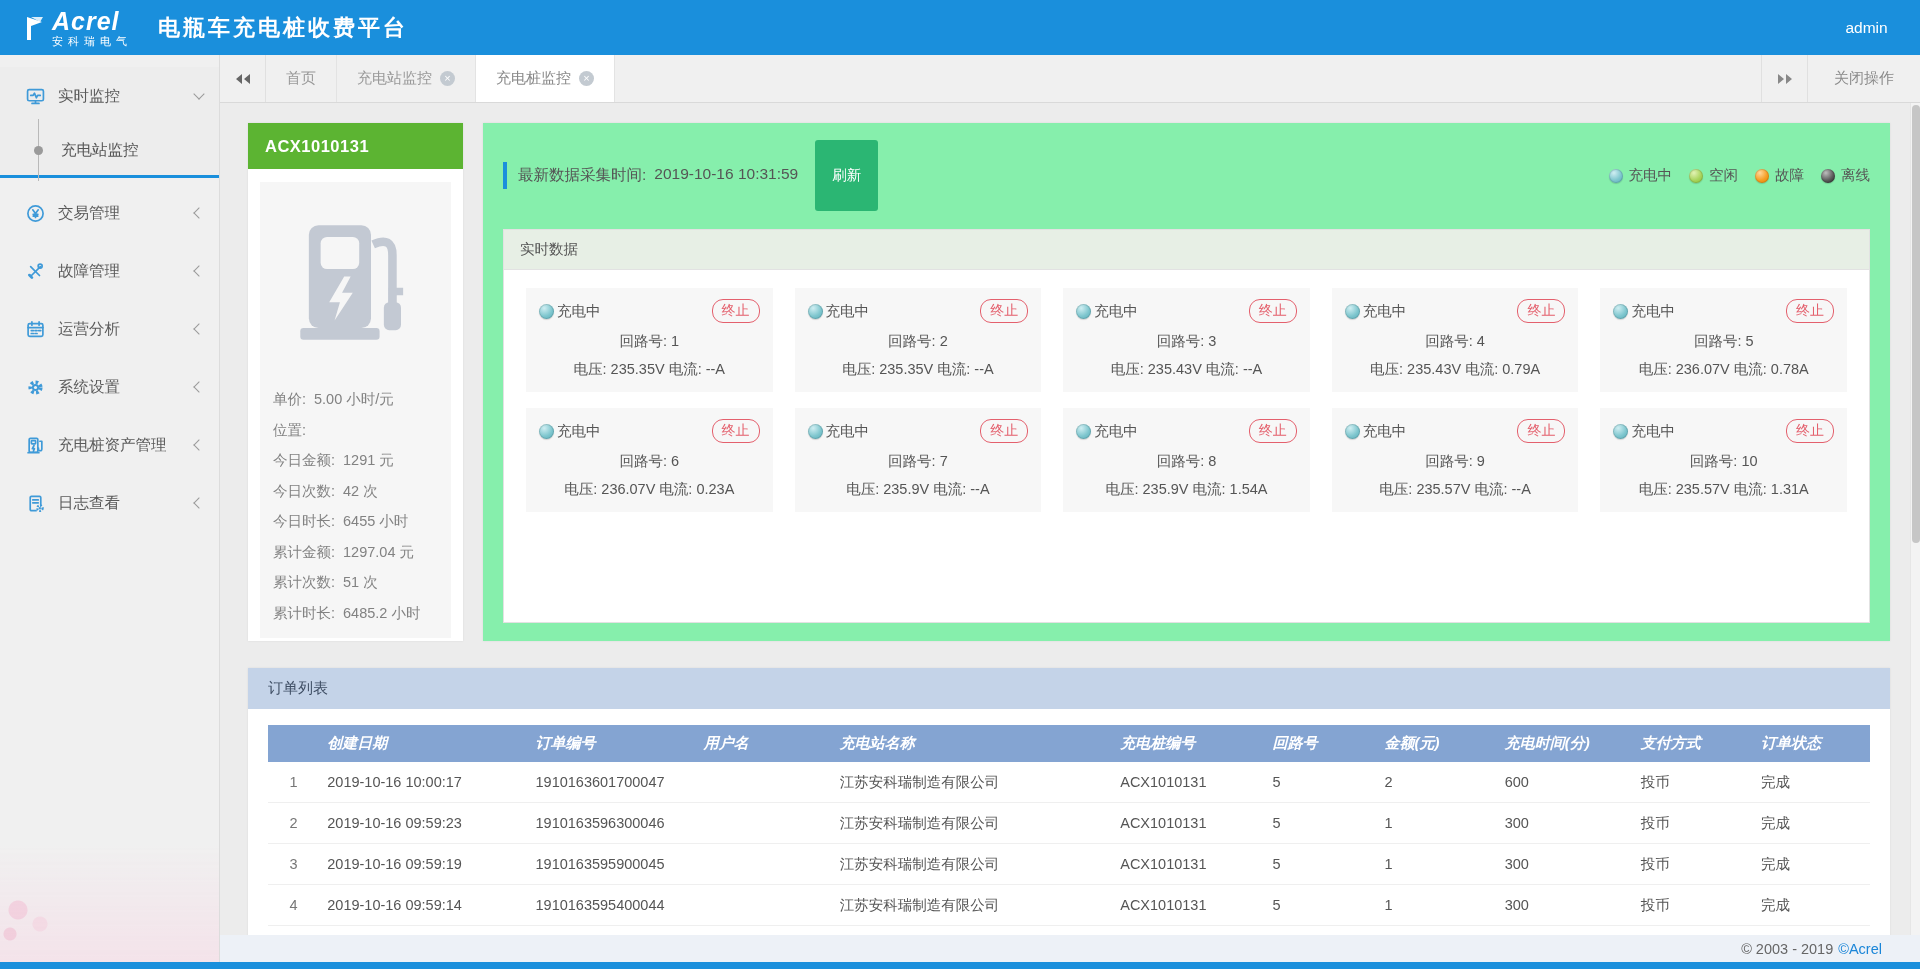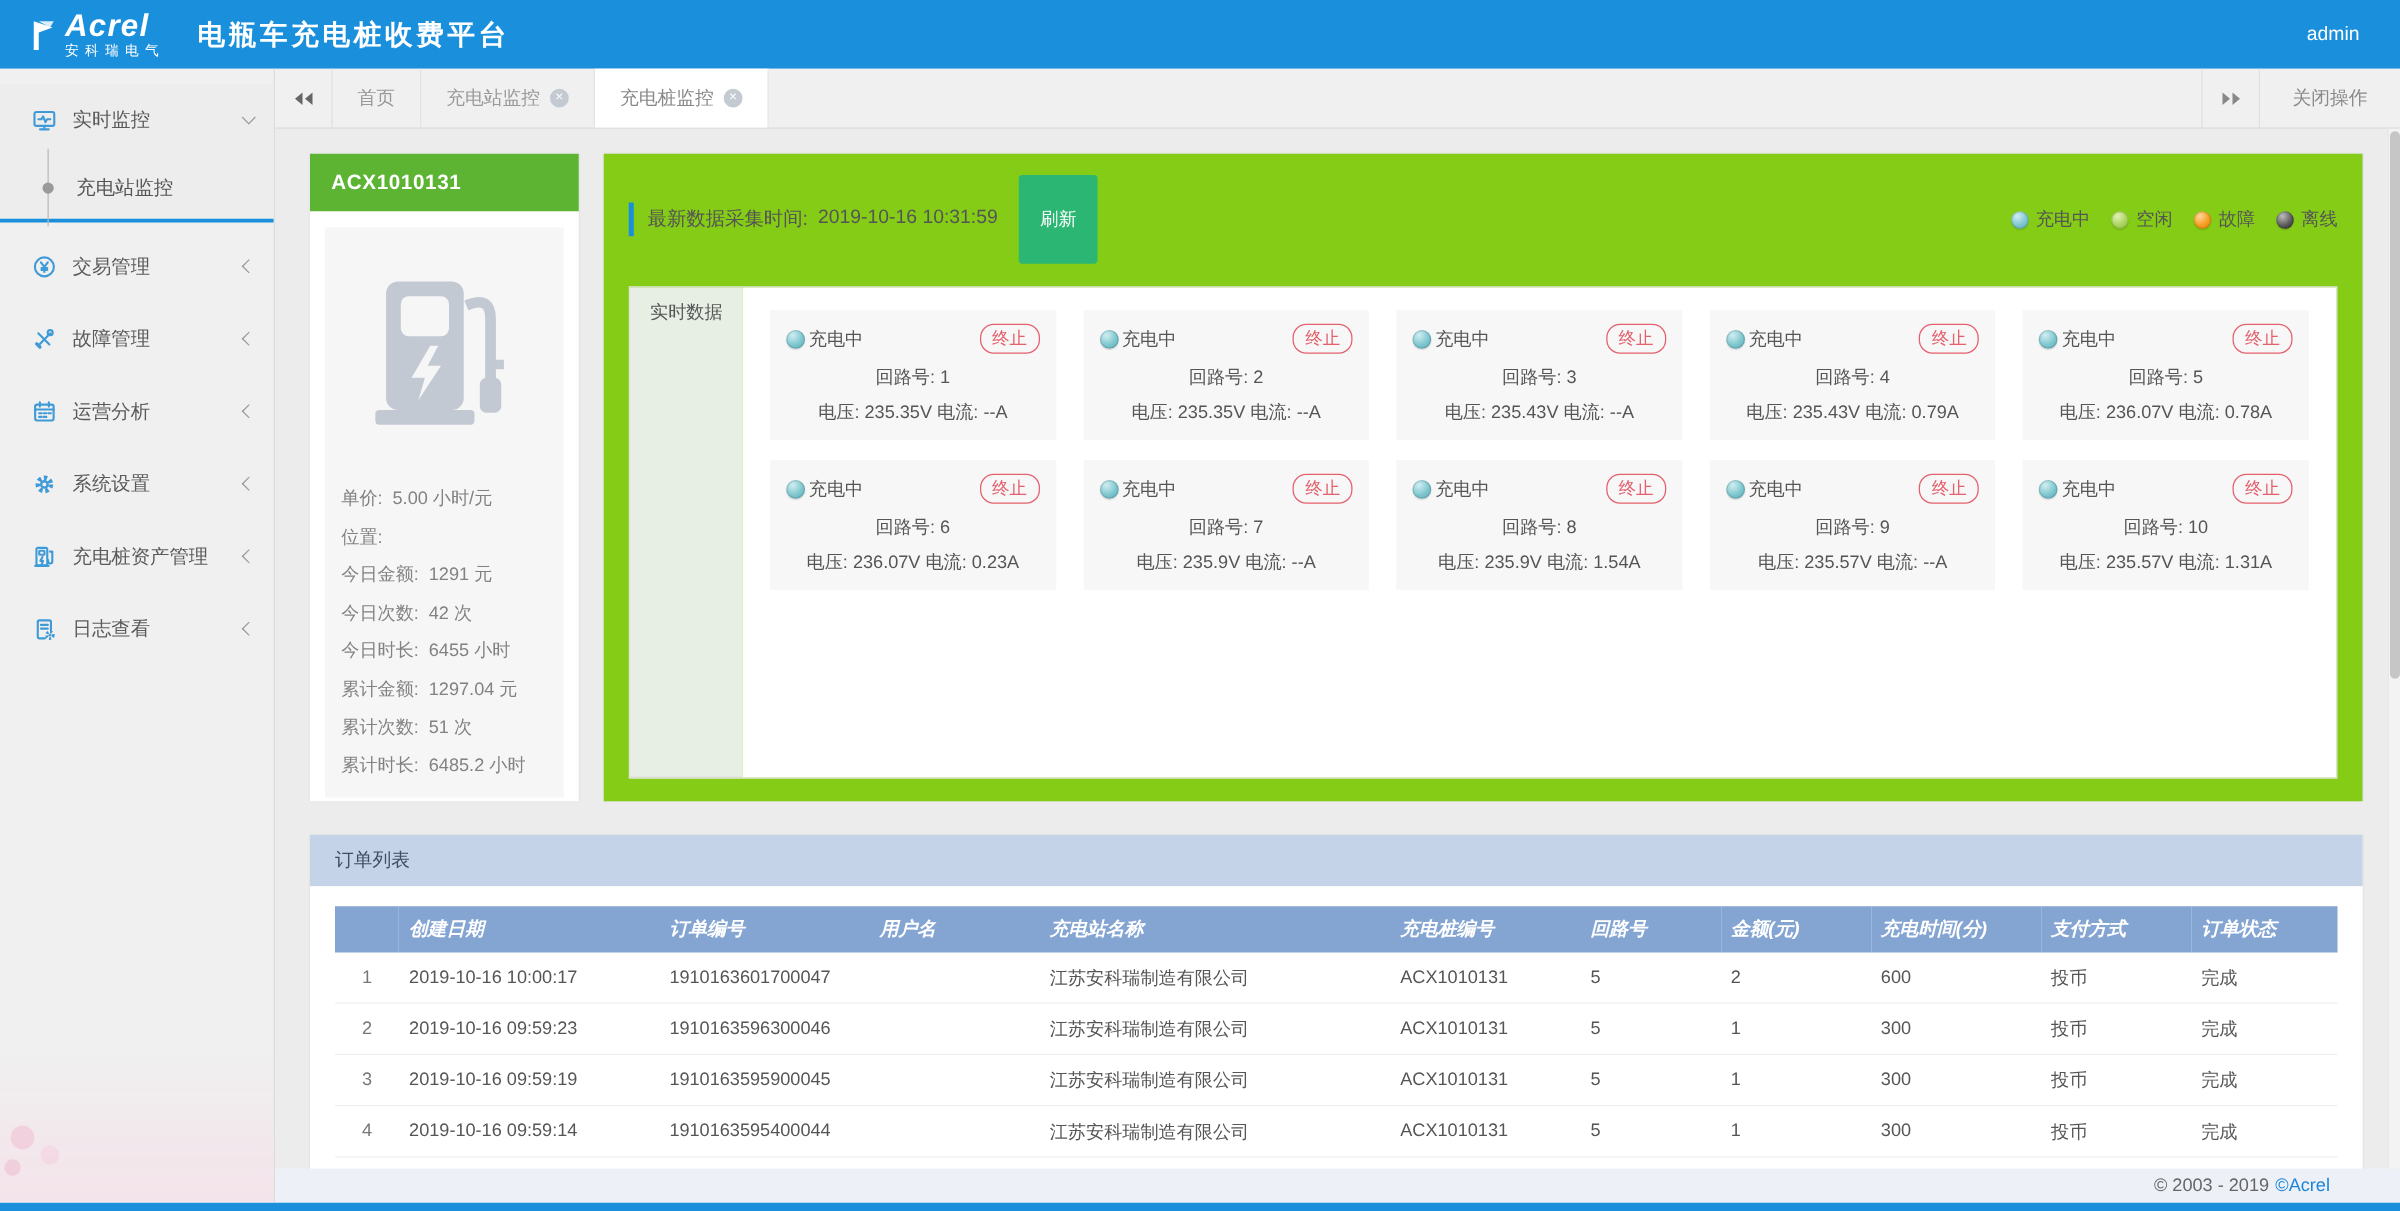--- a/index.html
+++ b/index.html
@@ -62,55 +62,55 @@
   
   .dev-panel { width:215px; flex:none; background:#fff; display:flex; flex-direction:column; box-shadow:0 0 2px rgba(0,0,0,.08); }
   .dev-head { height:46px; background:var(--panel-green,#5cb432); color:#fff; font-size:16.5px; font-weight:bold; display:flex; align-items:center; padding-left:17px; letter-spacing:.5px; flex:none; }
   .dev-body { flex:1; padding:13px 12px; }
   .dev-inner { background:#f6f6f6; height:100%; padding:16px 13px 10px; }
   .dev-icon { display:flex; justify-content:center; padding:10px 0 26px; }
   .dev-stats { font-size:14.5px; color:#828282; }
   .dev-stat { display:flex; gap:8px; line-height:30.5px; white-space:nowrap; }
 
   
-  .mon-panel { flex:1; min-width:0; margin-left:20px; background:#84cc16; padding:17px 20px 18px; box-shadow:0 0 2px rgba(0,0,0,.08); display:flex; flex-direction:column; }
+  .mon-panel { flex:1; min-width:0; margin-left:20px; background:#86efac; padding:17px 20px 18px; box-shadow:0 0 2px rgba(0,0,0,.08); display:flex; flex-direction:column; }
   .mon-top { display:flex; align-items:center; flex:none; }
   .vbar { width:4px; height:27px; background:var(--accent-blue,#1a8fdc); margin-right:11px; flex:none; }
   .collect { font-size:15.5px; color:#555; display:flex; gap:8px; }
   .refresh-btn { margin-left:17px; background:var(--refresh-green,#2bb673); border:none; color:#fff; font-size:14.5px; padding:26px 17px; border-radius:3px; cursor:pointer; font-family:inherit; }
   .legend { margin-left:auto; display:flex; align-items:center; gap:17px; }
   .lg-item { display:flex; align-items:center; gap:6px; font-size:14.5px; color:#555; }
   .dot { width:14px; height:14px; border-radius:50%; display:block; box-shadow:inset 0 0 0 1px rgba(0,0,0,.12), 0 1px 1px rgba(0,0,0,.15); }
   .dot-charging { background:radial-gradient(circle at 35% 28%, #cfeef2, #7ec6ce 55%, #56aab8); }
   .dot-idle     { background:radial-gradient(circle at 35% 28%, #e2f2b4, #a9d45c 55%, #86c232); }
   .dot-fault    { background:radial-gradient(circle at 35% 28%, #ffd79b, #f59d22 55%, #e38100); }
   .dot-offline  { background:radial-gradient(circle at 35% 28%, #bdbdbd, #5c5c5c 55%, #1f1f1f); }
 
-  .rt-box { margin-top:18px; border:1px solid #e2e2e2; flex:1; display:flex; flex-direction:row; min-height:0; }
+  .rt-box { margin-top:18px; border:1px solid #e2e2e2; flex:1; display:flex; flex-direction:column; min-height:0; }
   .rt-head { background:#e7efe5; border-bottom:1px solid #e2e2e2; padding:10px 16px; font-size:14.5px; color:#555; flex:none; }
   .rt-body { background:#fff; padding:18px 22px; flex:1; }
   .rt-grid { display:grid; grid-template-columns:repeat(5,1fr); column-gap:22px; row-gap:16px; }
   .rt-card { background:#f7f7f7; padding:11px 13px 13px; }
   .rt-top { display:flex; align-items:center; }
   .rt-top .dot { width:15px; height:15px; margin-right:3px; }
   .rt-status { font-size:14.5px; color:#555; }
   .stop-btn { margin-left:auto; background:transparent; border:1px solid var(--terminate-red,#e4606d); color:var(--terminate-red,#e4606d); font-size:14px; padding:2px 9px; border-radius:11px; cursor:pointer; font-family:inherit; }
   .rt-line { text-align:center; font-size:14.5px; color:#555; margin-top:9px; white-space:nowrap; }
 
   
   .orders { margin-top:27px; box-shadow:0 0 2px rgba(0,0,0,.08); }
   .orders-head { background:var(--orders-header-bg,#c4d3e8); padding:11px 20px; font-size:15px; color:#3e4d63; }
   .orders-body { background:#fff; padding:16px 20px 10px; }
   table.ord { width:100%; border-collapse:collapse; table-layout:fixed; }
   table.ord th { background:var(--table-header-bg,#84a4d2); color:#fff; font-size:15px; font-weight:bold; text-align:left; padding:9px 8px; white-space:nowrap;font-style:italic; }
   table.ord td { font-size:14.5px; color:#555; padding:10.5px 8px; border-bottom:1px solid #efefef; white-space:nowrap; overflow:hidden; }
   table.ord td.rn { text-align:center; color:#777; }
 
   
-  .footer { height:27px; flex:none; background:#edf1f7; display:flex; align-items:center; justify-content:flex-end; padding-right:56px; font-size:14.5px; color:#666; gap:5px; }
+  .footer { height:27px; flex:none; background:#edf1f7; display:flex; align-items:center; justify-content:flex-end; padding-right:38px; font-size:14.5px; color:#666; gap:5px; }
   .footer .brand { color:#1b86d8; }
   .strip { height:7px; flex:none; background:var(--header-blue,#1a8fdc); }
 
   
   .sbar { position:absolute; right:0; top:48px; bottom:27px; width:10px; background:#f3f3f3; border-left:1px solid #e6e6e6; }
   .sbar-thumb { position:absolute; top:2px; left:1px; width:8px; height:438px; background:#c6c6c6; border-radius:4px; }
 </style>
 </head>
 <body>
 

